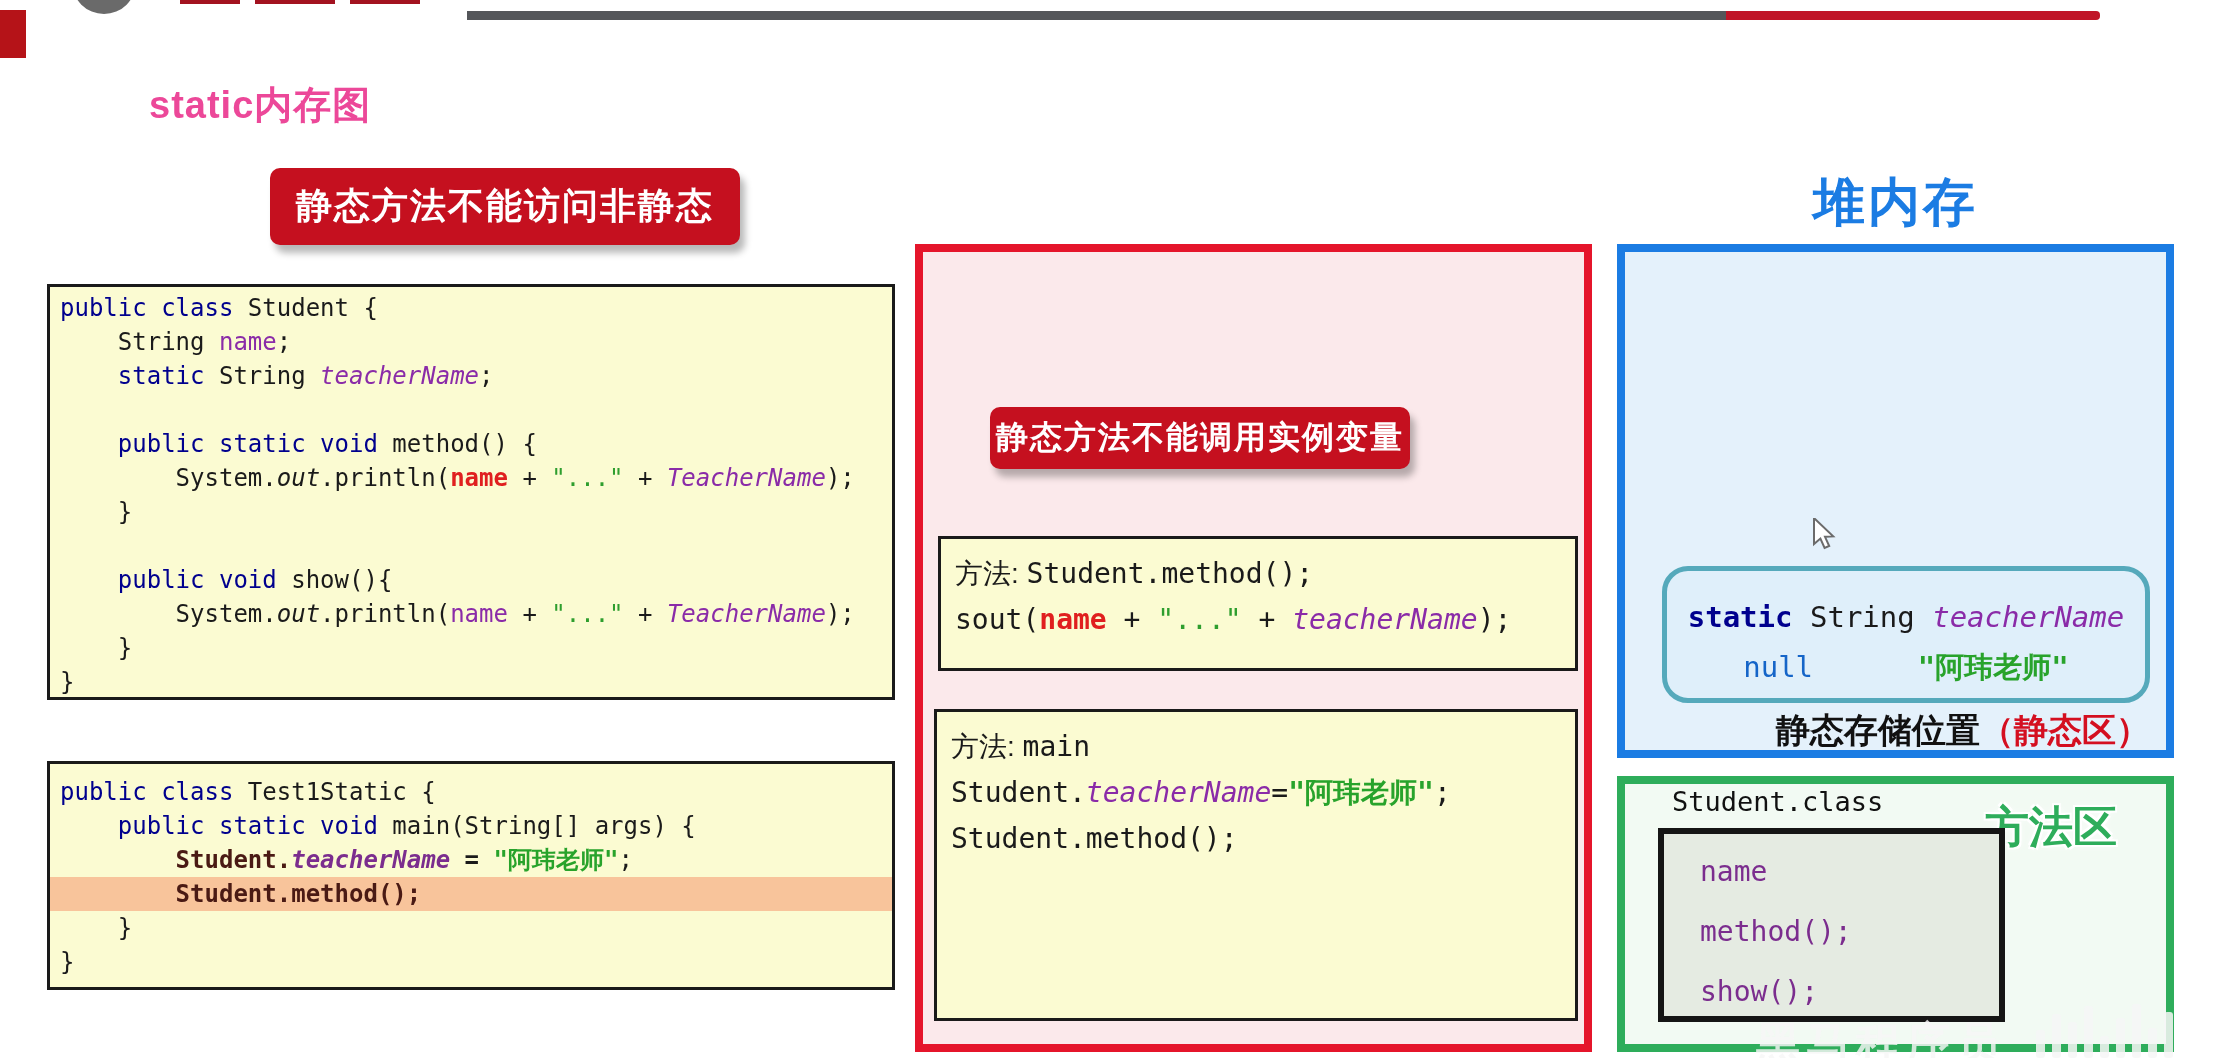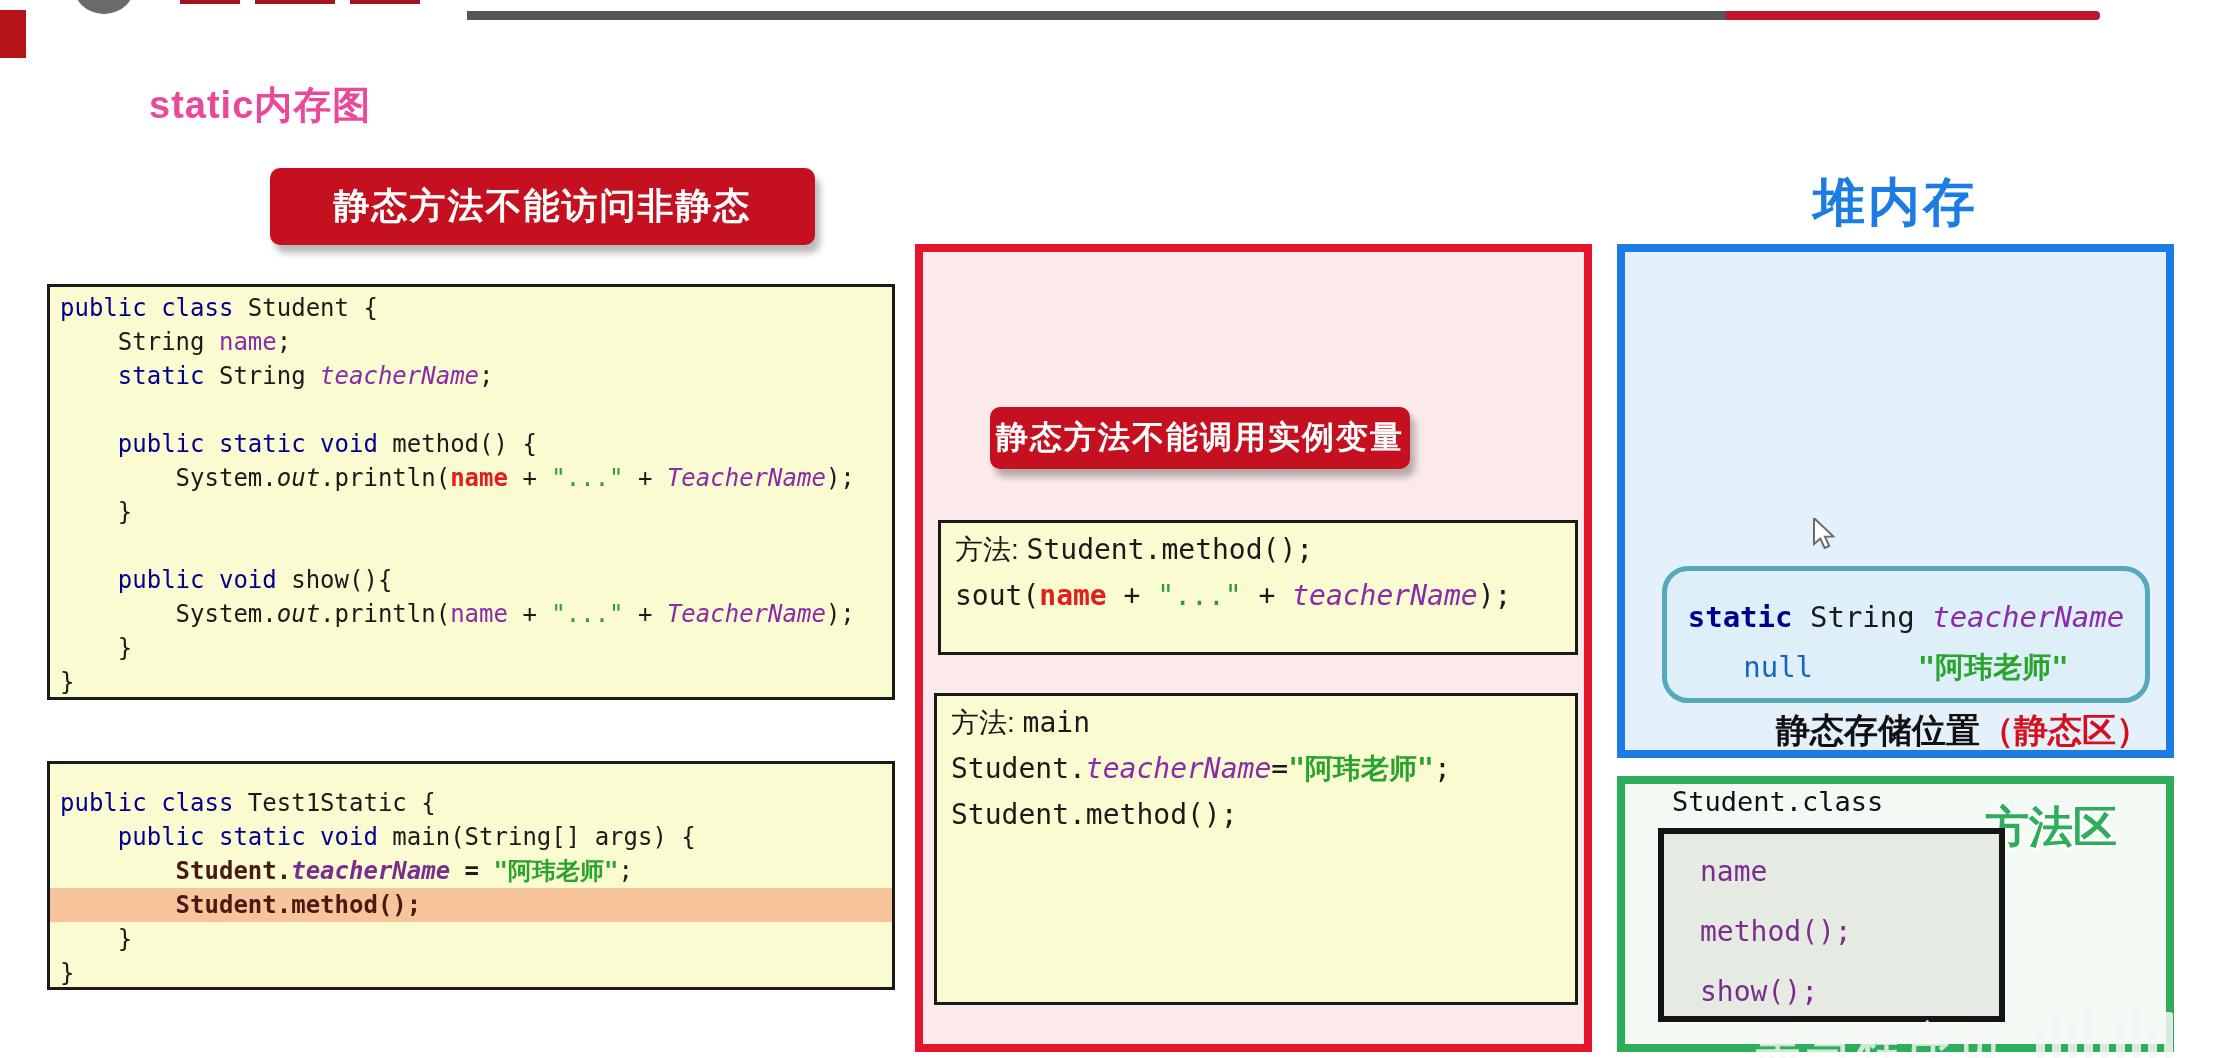--- a/index.html
+++ b/index.html
@@ -12,34 +12,34 @@
   .logo-circle{position:absolute;left:72px;top:-50px;width:64px;height:64px;border-radius:50%;background:#6A6A6A;}
   .logo-dash{position:absolute;top:0;height:4px;background:#A31220;}
   .topbar-gray{position:absolute;left:467px;top:11px;width:1259px;height:9px;background:#54565A;}
   .topbar-red{position:absolute;left:1726px;top:11px;width:374px;height:9px;background:#C01528;border-radius:0 4px 4px 0;}
   
   .page-title{position:absolute;left:149px;top:80px;font-size:38px;font-weight:bold;color:#ec4899;letter-spacing:1px;}
   
   .badge{position:absolute;background:#C5101F;border-radius:10px;color:#fff;font-weight:bold;
     display:flex;align-items:center;justify-content:center;letter-spacing:2px;
     box-shadow:5px 8px 7px rgba(0,0,0,0.28);}
-  .badge-top{left:270px;top:168px;width:545px;height:77px;font-size:36px;}
+  .badge-top{left:270px;top:168px;width:470px;height:77px;font-size:36px;}
   .badge-stack{left:990px;top:407px;width:420px;height:62px;font-size:32px;}
   
   .codebox{position:absolute;background:#FBFBD2;border:3px solid #1a1a1a;
     font-family:"DejaVu Sans Mono",monospace;font-size:24px;color:#1a1a1a;
     padding:4px 10px;box-sizing:border-box;}
   .codebox .cline{white-space:pre;line-height:34px;height:34px;}
   .codebox .cline.hl{background:#F8C49B;margin:0 -10px;padding:0 10px;}
   .code-student{left:47px;top:284px;width:848px;height:416px;}
-  .code-test{left:47px;top:761px;width:848px;height:229px;padding-top:22px;}
+  .code-test{left:47px;top:761px;width:848px;height:229px;padding-top:11px;}
   
   .frame{position:absolute;background:#FBFBD2;border:3px solid #1a1a1a;
     font-family:"DejaVu Sans Mono",monospace;font-size:28px;color:#1a1a1a;
-    padding:4px 14px;box-sizing:border-box;}
+    padding:12px 14px;box-sizing:border-box;margin-top:16px;}
   .frame .cline{white-space:pre;line-height:46px;}
   .frame-method{left:938px;top:520px;width:640px;height:135px;}
   .frame-main{left:934px;top:693px;width:644px;height:312px;}
   .frame .cline{font-size:28px;}
   
   .region-title{position:absolute;font-weight:bold;font-size:52px;text-align:center;letter-spacing:3px;}
   .stack-title{left:915px;width:677px;top:168px;color:#E5152B;}
   .heap-title{left:1617px;width:557px;top:168px;color:#1B7CE3;}
   .stack-box{position:absolute;left:915px;top:244px;width:677px;height:808px;
     border:8px solid #E5152B;background:#FBE9EB;box-sizing:border-box;}

